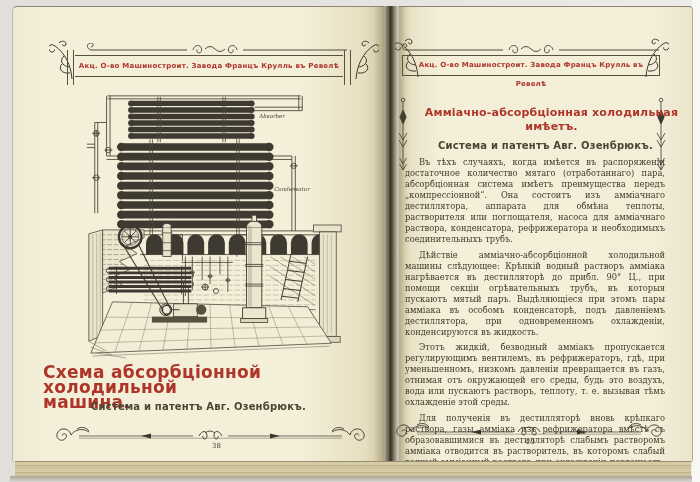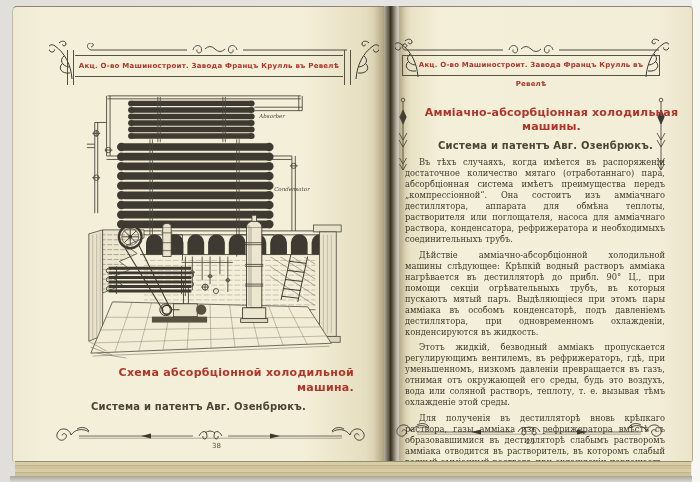--- a/index.html
+++ b/index.html
@@ -25,22 +25,22 @@
      text-align:center;line-height:20px;font-size:7px;font-weight:bold;letter-spacing:.25px;color:#ae3529;}
   .band::before,.band::after{content:"";position:absolute;top:-6px;bottom:-9px;width:5px;
      border-left:1.2px solid #57523f;border-right:1.2px solid #57523f;}
   .band::before{left:-8px}
   .band::after{right:-8px}
   .hbox{position:absolute;height:19px;border:1.1px solid #57523f;text-align:center;line-height:19px;
      font-size:7px;font-weight:bold;letter-spacing:.2px;color:#ae3529;}
   .orn{position:absolute;}
   .mirror{transform:scaleX(-1);}
   .red{color:#ae3529;}
-  .caption{position:absolute;left:30px;right:30px;text-align:right;font-weight:bold;
-     font-size:11px;line-height:15px;letter-spacing:.3px;}
+  .caption{position:absolute;left:30px;right:30px;text-align:left;font-weight:bold;
+     font-size:17px;line-height:15px;letter-spacing:.3px;}
   .subtitle{position:absolute;left:20px;right:20px;text-align:center;font-weight:bold;
      font-size:10px;letter-spacing:.2px;color:#4c4534;}
   .title{position:absolute;left:20px;right:8px;text-align:center;font-weight:bold;
      font-size:11px;line-height:14px;letter-spacing:.2px;}
   .bodycol{position:absolute;left:6px;top:150px;width:260px;
      font-family:"DejaVu Serif",serif;font-size:8.3px;line-height:11px;color:#3f3a2c;
      text-align:justify;}
   .bodycol p{margin:0 0 4.5px 0;text-indent:14px;}
   .bodycol b{font-weight:normal;}
   .pagenum{position:absolute;left:0;right:0;text-align:center;font-size:7px;color:#55503f;}
@@ -337,28 +337,28 @@
         <path fill="none" d="M6 6 V74"></path>
         <circle cx="6" cy="4" r="1.8" fill="none"></circle>
         <path fill="#3c3831" d="M6 14 l3.2 7 l-3.2 7 l-3.2 -7 z"></path>
         <path fill="none" d="M6 44 l4 -7 M6 44 l-4 -7 M6 51 l4 -7 M6 51 l-4 -7"></path>
         <path fill="none" d="M6 74 l3.5 -6 M6 74 l-3.5 -6 M6 68 l3.5 -6 M6 68 l-3.5 -6"></path>
       </g>
     </svg>
 
     <div class="title red" style="top:99px;">
       <div>Амміачно-абсорбціонная холодильная</div>
-      <div>машины.</div>
+      <div>имѣетъ.</div>
     </div>
     <div class="subtitle" style="top:133px;">Система и патентъ Авг. Озенбрюкъ.</div>
 
     <div class="bodycol">
       <p><span>Въ тѣхъ случаяхъ, когда имѣется въ распоряженіи достаточное количество мятаго (отработаннаго) пара, </span><b>абсорбціонная система</b><span> имѣетъ преимущества передъ </span><b>„компрессіонной“.</b><span> Она состоитъ изъ </span><b>амміачнаго дестиллятора, аппарата для обмѣна теплоты, растворителя</b><span> или </span><b>поглощателя, насоса</b><span> для амміачнаго раствора, </span><b>конденсатора, рефрижератора</b><span> и необходимыхъ соединительныхъ трубъ.</span></p>
       <p><span>Дѣйствіе амміачно-абсорбціонной холодильной машины слѣдующее: Крѣпкій водный растворъ амміака нагрѣвается въ дестилляторѣ до прибл. 90° Ц., при помощи секціи огрѣвательныхъ трубъ, въ которыя пускаютъ мятый паръ. Выдѣляющіеся при этомъ пары амміака въ особомъ конденсаторѣ, подъ давленіемъ дестиллятора, при одновременномъ охлажденіи, конденсируются въ жидкость.</span></p>
-      <p><span>Этотъ жидкій, безводный амміакъ пропускается регулирующимъ вентилемъ, въ рефрижераторъ, гдѣ, при уменьшенномъ, низкомъ давленіи превращается въ газъ, отнимая отъ окружающей его среды, будь это воздухъ, вода или соляной растворъ, теплоту, т. е. вызывая тѣмъ охлажденіе этой среды.</span></p>
+      <p><span>Этотъ жидкій, безводный амміакъ пропускается регулирующимъ вентилемъ, въ рефрижераторъ, гдѣ, при уменьшенномъ, низкомъ давленіи превращается въ газъ, отнимая отъ окружающей его среды, будь это воздухъ, вода или пускаютъ растворъ, теплоту, т. е. вызывая тѣмъ охлажденіе этой среды.</span></p>
       <p><span>Для полученія въ дестилляторѣ вновь крѣпкаго раствора, газы амміака изъ рефрижератора вмѣстѣ съ образовавшимися въ дестилляторѣ слабымъ растворомъ амміака отводится въ растворитель, въ которомъ слабый водный амміачный растворъ при охлажденіи поглощаетъ, или что одно и тоже, растворяетъ газообразный амміакъ. Полученный такимъ образомъ вновь крѣпкій растворъ амміака качается насосомъ въ дестилляторъ,</span></p>
     </div>
 
     <svg class="orn" style="left:-6px;top:412px" width="272" height="24" viewBox="0 0 272 24">
       <g stroke="#3c3831" fill="none" stroke-width=".9">
         <path d="M18 12 C16 4 6 4 4 11 c-1.5 5.5 6 9 9 3.5 c1.8 -3.5 -2.8 -5.5 -4 -2"></path>
         <path d="M18 12 c4 -6 12 -7 18 -3 M24 6 c5 -3 10 -1 12 2"></path>
         <path d="M254 12 C256 4 266 4 268 11 c1.5 5.5 -6 9 -9 3.5 c-1.8 -3.5 2.8 -5.5 4 -2"></path>
         <path d="M254 12 c-4 -6 -12 -7 -18 -3 M248 6 c-5 -3 -10 -1 -12 2"></path>
         <path d="M24 13 H120 M152 13 H248" stroke-width=".7"></path>

